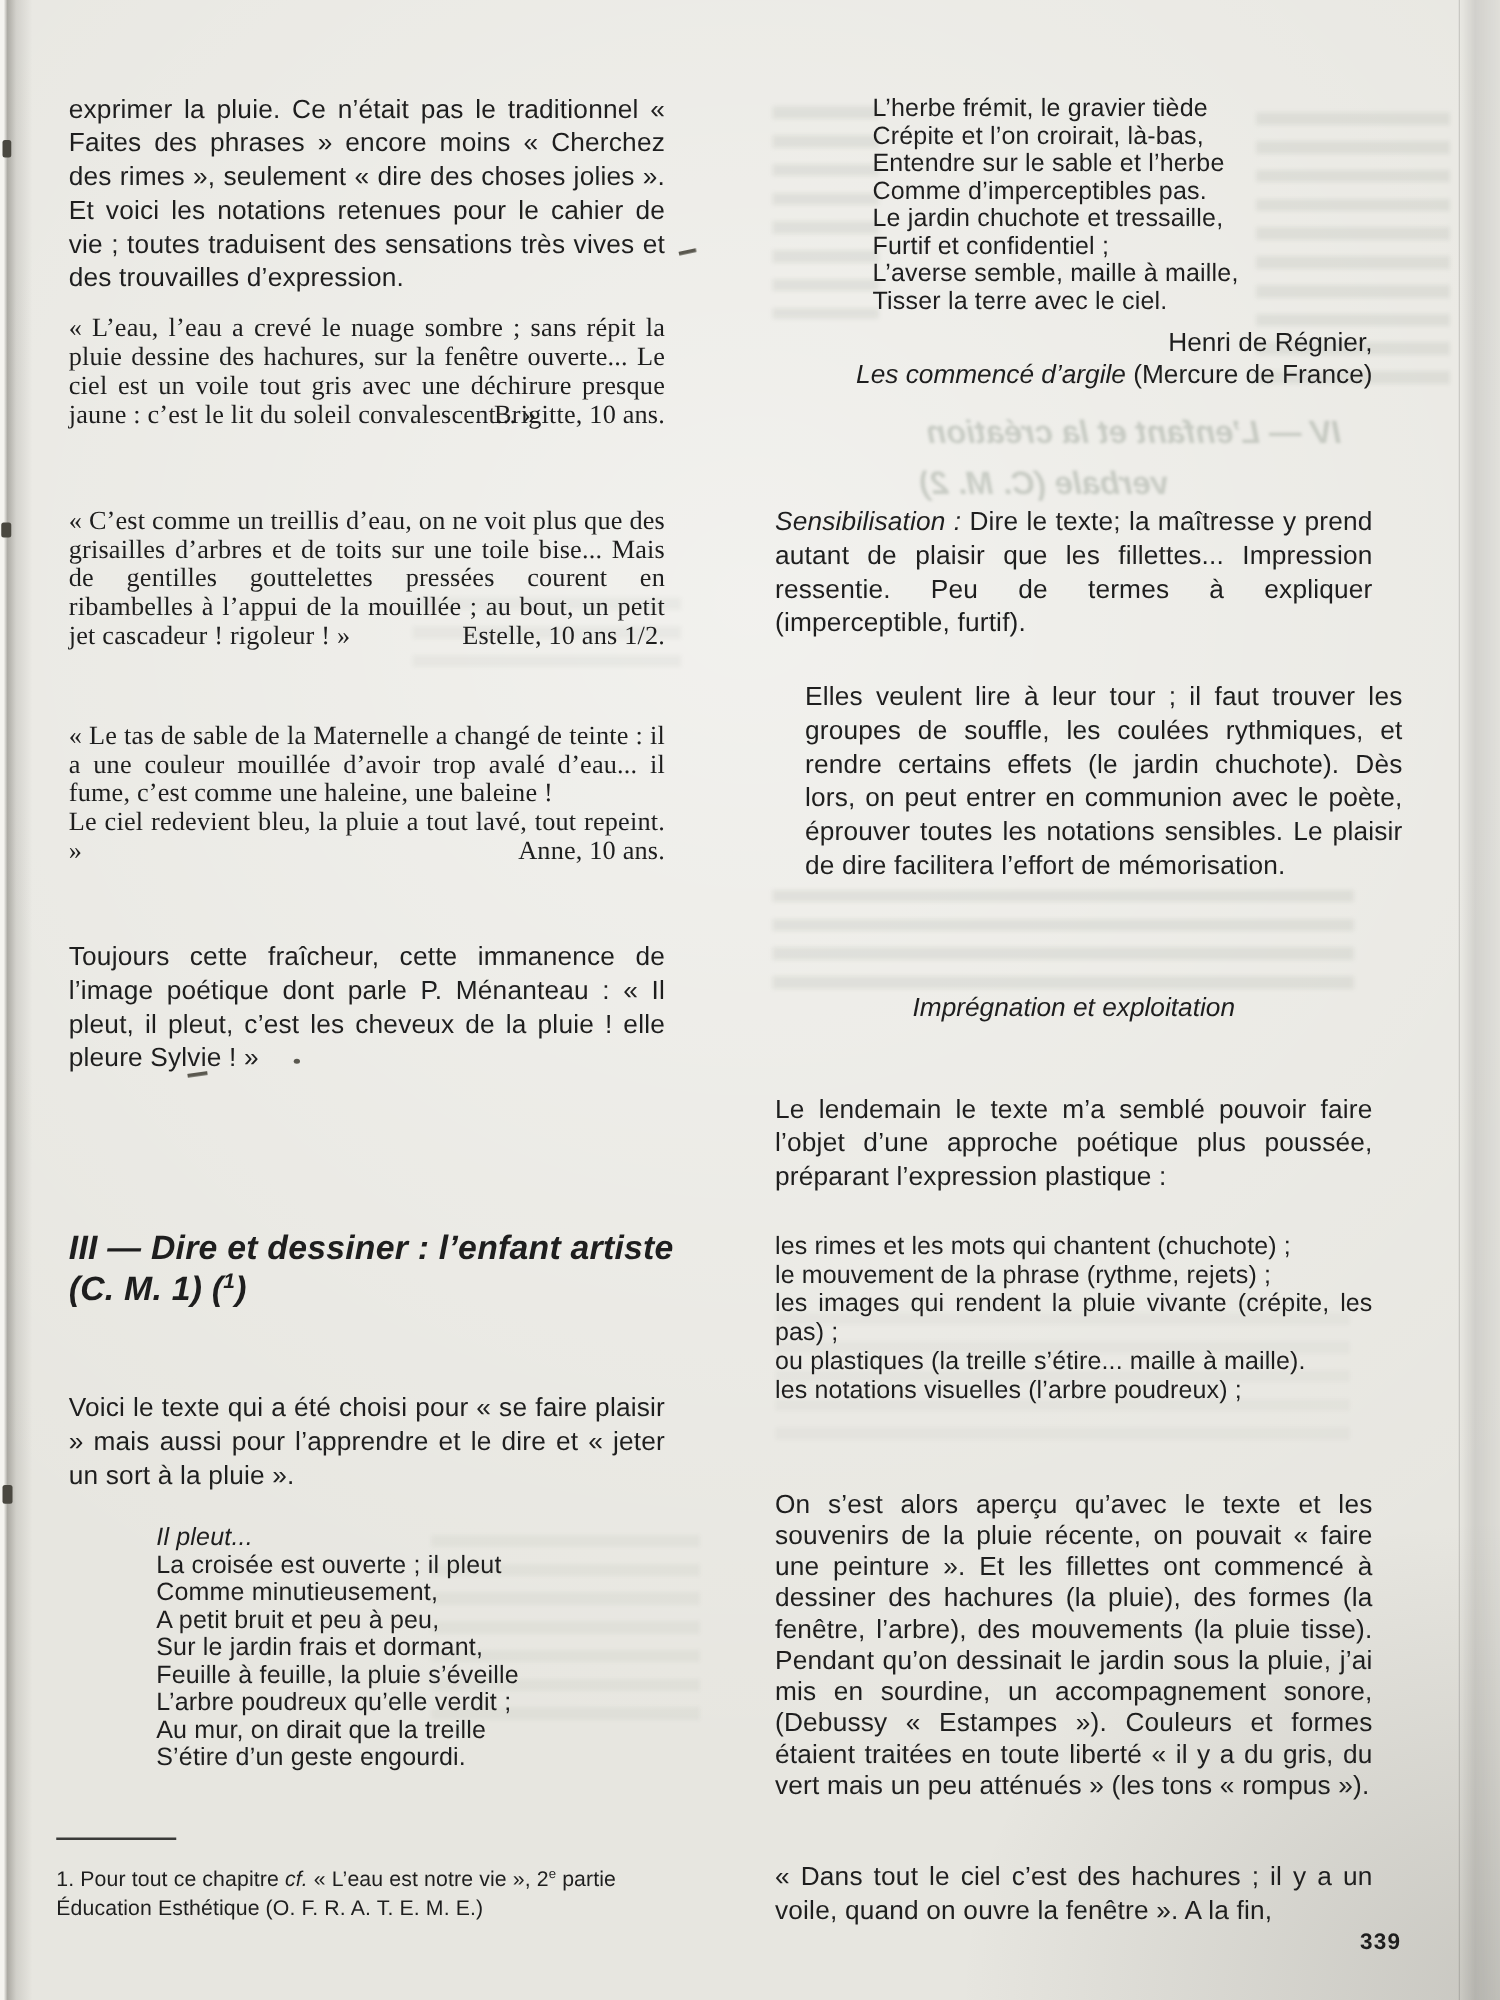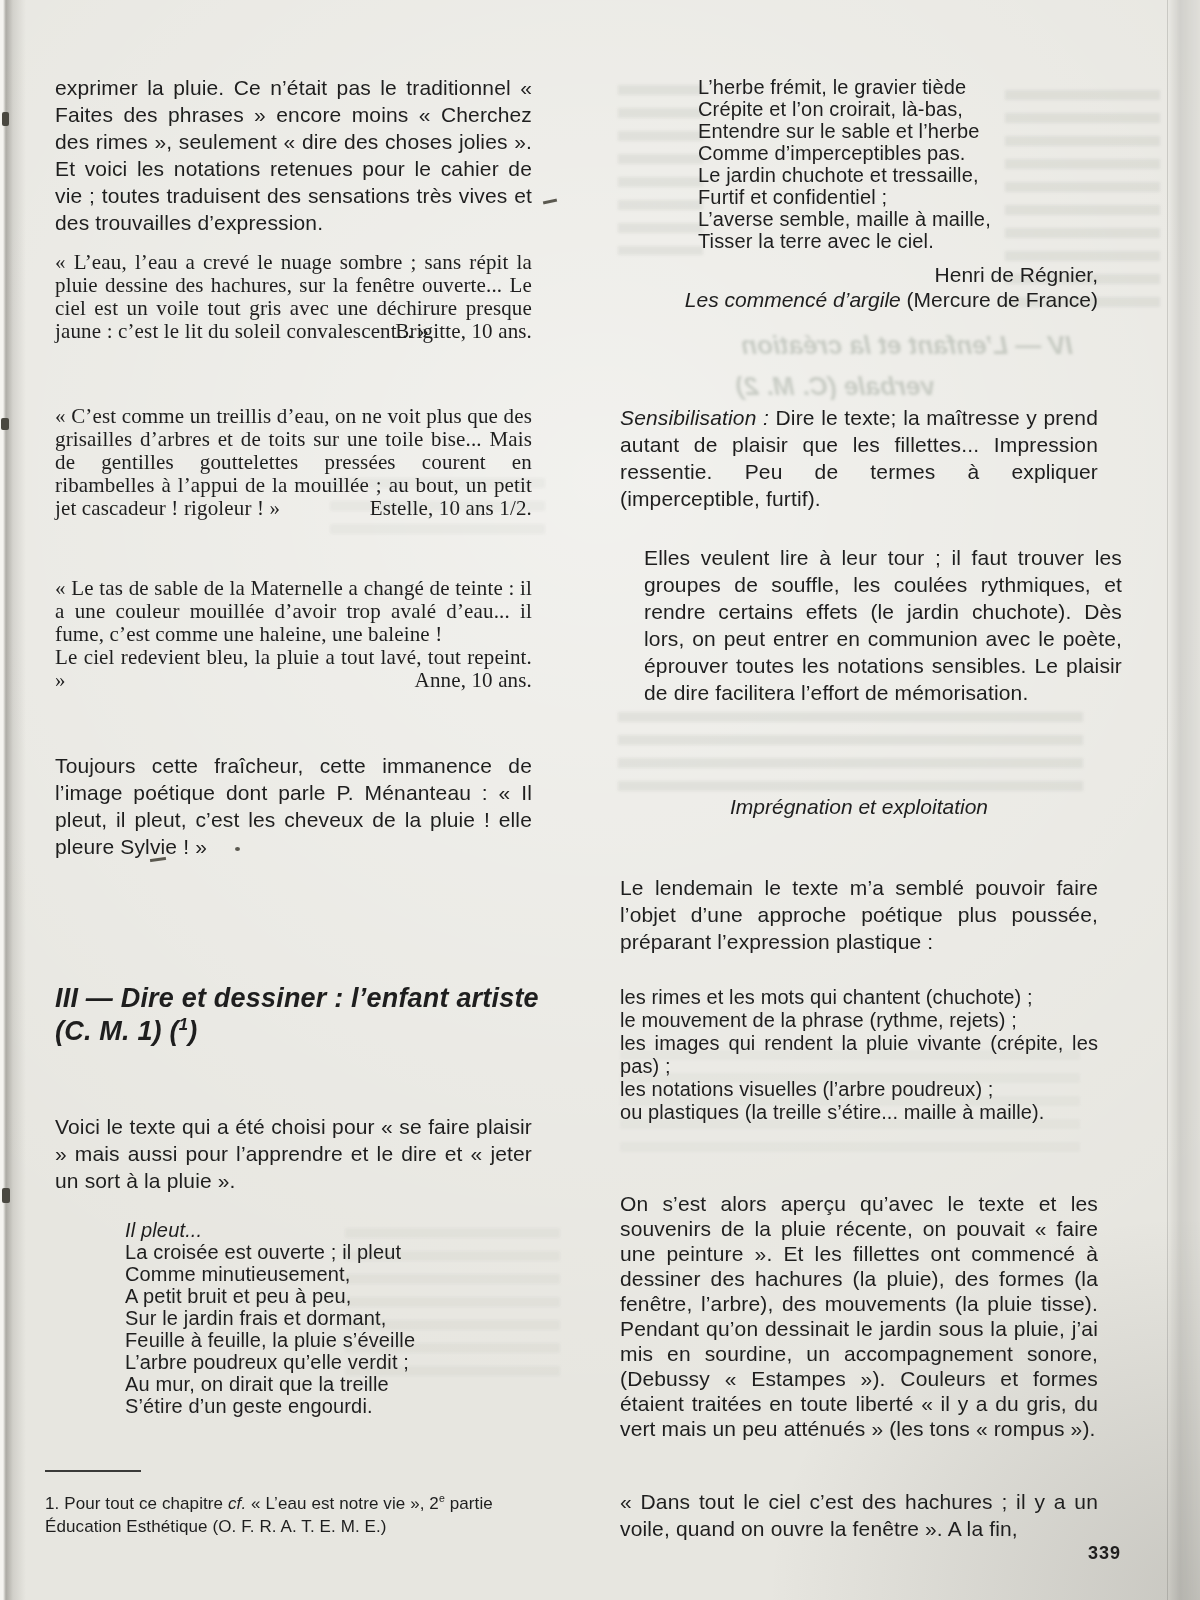--- a/index.html
+++ b/index.html
@@ -139,22 +139,22 @@
   <div class="blk" style="left:620px;top:544px;width:478px;margin-left:24px;">Elles veulent lire à leur tour ; il faut trouver les groupes de souffle, les coulées rythmiques, et rendre certains effets (le jardin chuchote). Dès lors, on peut entrer en communion avec le poète, éprouver toutes les notations sensibles. Le plaisir de dire facilitera l’effort de mémorisation.</div>
 
   <div class="subheading" style="left:620px;top:795px;width:478px;">Imprégnation et exploitation</div>
 
   <div class="blk" style="left:620px;top:874px;width:478px;">Le lendemain le texte m’a semblé pouvoir faire l’objet d’une approche poétique plus poussée, préparant l’expression plastique :</div>
 
   <div class="list" style="left:620px;top:986px;width:478px;">
     <div>les rimes et les mots qui chantent (chuchote) ;</div>
     <div>le mouvement de la phrase (rythme, rejets) ;</div>
     <div>les images qui rendent la pluie vivante (crépite, les pas) ;</div>
+    <div>ou plastiques (la treille s’étire... maille à maille).</div>
     <div>les notations visuelles (l’arbre poudreux) ;</div>
-    <div>ou plastiques (la treille s’étire... maille à maille).</div>
   </div>
 
   <div class="blk" style="left:620px;top:1191px;width:478px;line-height:25px;">On s’est alors aperçu qu’avec le texte et les souvenirs de la pluie récente, on pouvait « faire une peinture ». Et les fillettes ont commencé à dessiner des hachures (la pluie), des formes (la fenêtre, l’arbre), des mouvements (la pluie tisse). Pendant qu’on dessinait le jardin sous la pluie, j’ai mis en sourdine, un accompagnement sonore, (Debussy « Estampes »). Couleurs et formes étaient traitées en toute liberté « il y a du gris, du vert mais un peu atténués » (les tons « rompus »).</div>
 
   <div class="blk" style="left:620px;top:1488px;width:478px;">« Dans tout le ciel c’est des hachures ; il y a un voile, quand on ouvre la fenêtre ». A la fin,</div>
 
   <div class="pagenum" style="left:1088px;top:1543px;">339</div>
 
 </div>
 

